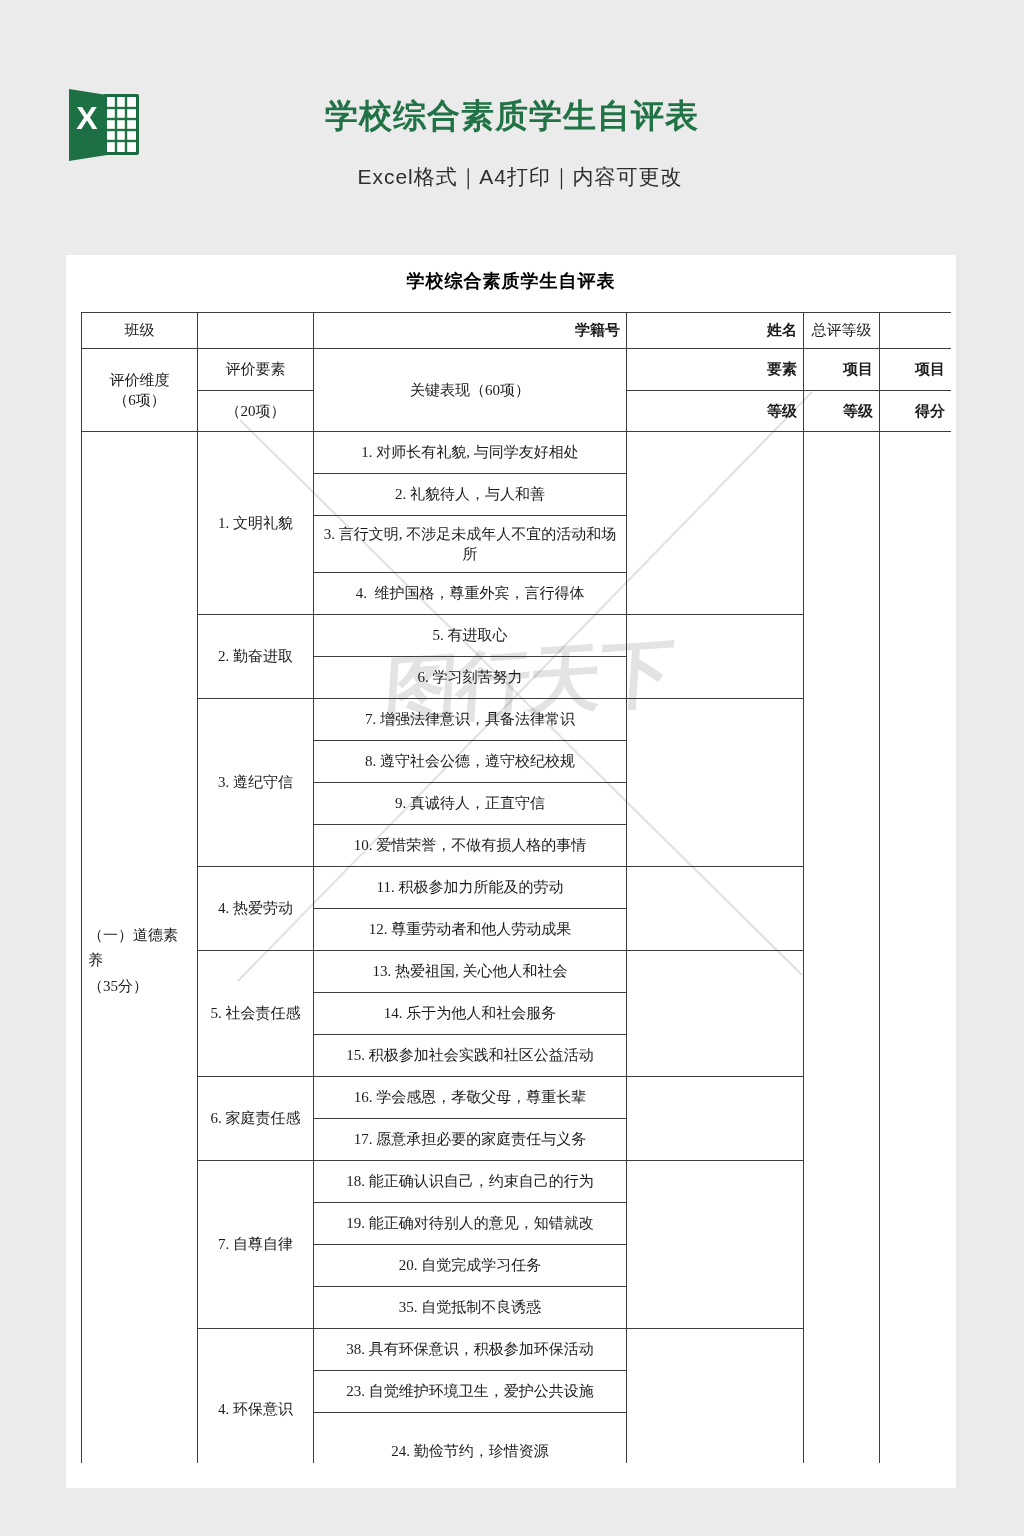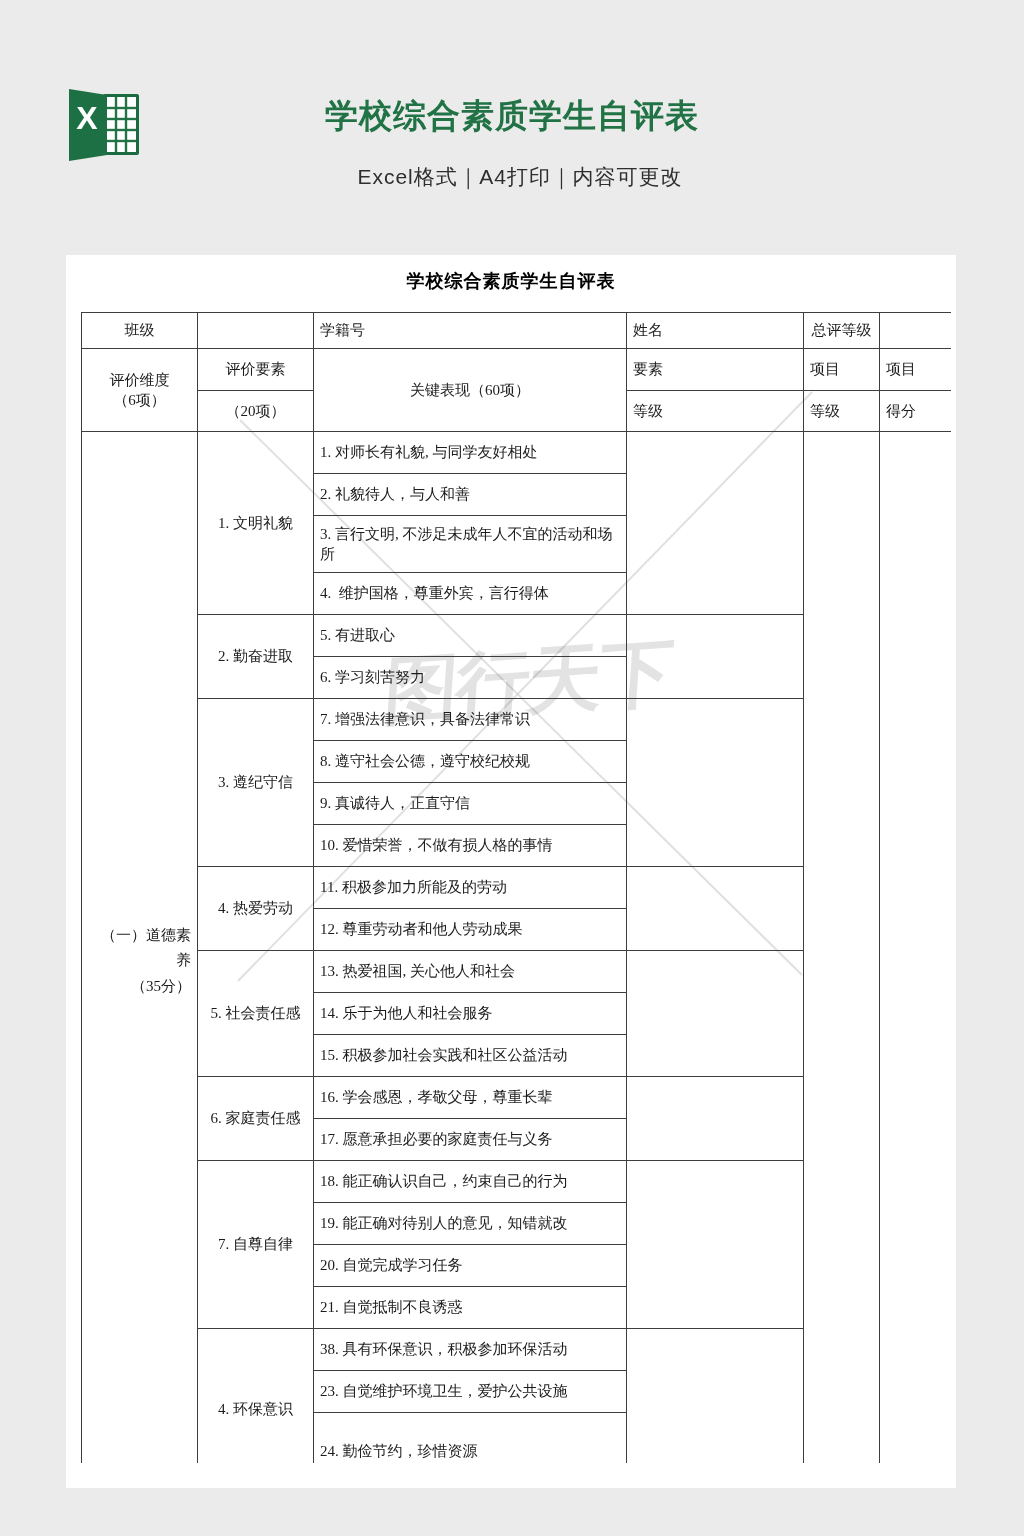--- a/index.html
+++ b/index.html
@@ -60,24 +60,24 @@
     padding:2px 6px;
     vertical-align:middle;
     background:transparent;
     overflow:hidden;
   }
   tr.h1{height:36px;margin-top:32px;} tr.h2{height:42px;} tr.h3{height:41px;}
   tr.item-row{height:42px;}
   tr.item-row-tall{height:57px;}
   tr.item-row-last{height:78px;}
   td.center{text-align:center;}
-  td.lbl{text-align:left;padding-left:9px;}
-  td.item{text-align:left;padding-left:8px;white-space:pre-wrap;}
+  td.lbl{text-align:right;padding-left:9px;font-weight:bold;}
+  td.item{text-align:center;padding-left:8px;white-space:pre-wrap;}
   td.grp{text-align:center;padding-left:5px;}
-  td.dim{text-align:right;line-height:1.7;}
+  td.dim{text-align:left;line-height:1.7;}
 </style>
 </head>
 <body>
 
 <div class="top-header">
   <div class="excel-icon">
     <svg width="80" height="78" viewBox="0 0 80 78">
       <rect x="39" y="8" width="36" height="61" rx="2" fill="#1a6b3f"></rect>
       <rect x="42" y="11" width="30" height="55" fill="#ffffff"></rect>
       <g stroke="#217346" stroke-width="2.4">
@@ -228,21 +228,21 @@
         <td class="item">18. 能正确认识自己，约束自己的行为</td>
         <td rowspan="4"></td>
       </tr>
       <tr class="item-row">
             <td class="item">19. 能正确对待别人的意见，知错就改</td>
           </tr>
       <tr class="item-row">
             <td class="item">20. 自觉完成学习任务</td>
           </tr>
       <tr class="item-row">
-            <td class="item">21. 自觉抵制不良诱惑</td>
+            <td class="item">35. 自觉抵制不良诱惑</td>
           </tr>
 
       <tr class="item-row">
         <td class="grp" rowspan="3">4. 环保意识</td>
         <td class="item">38. 具有环保意识，积极参加环保活动</td>
         <td rowspan="3"></td>
       </tr>
       <tr class="item-row">
             <td class="item">23. 自觉维护环境卫生，爱护公共设施</td>
           </tr>

